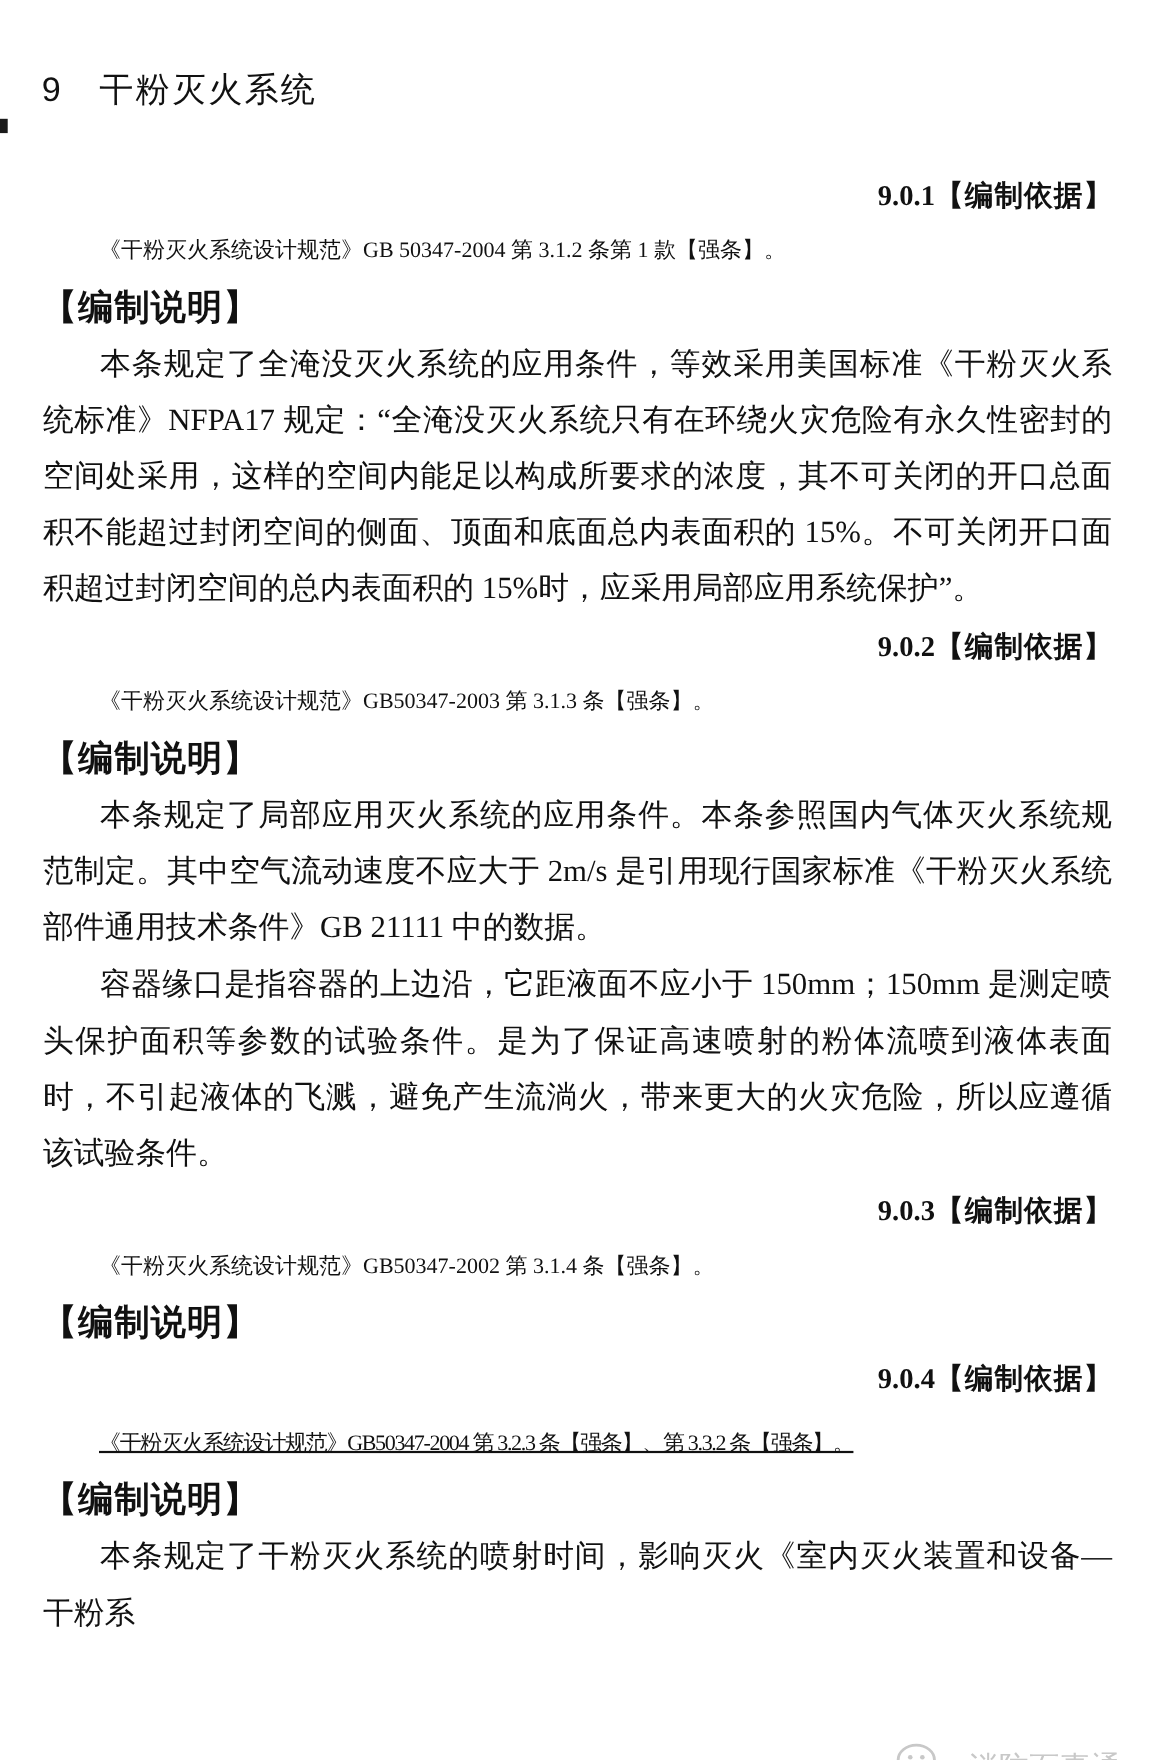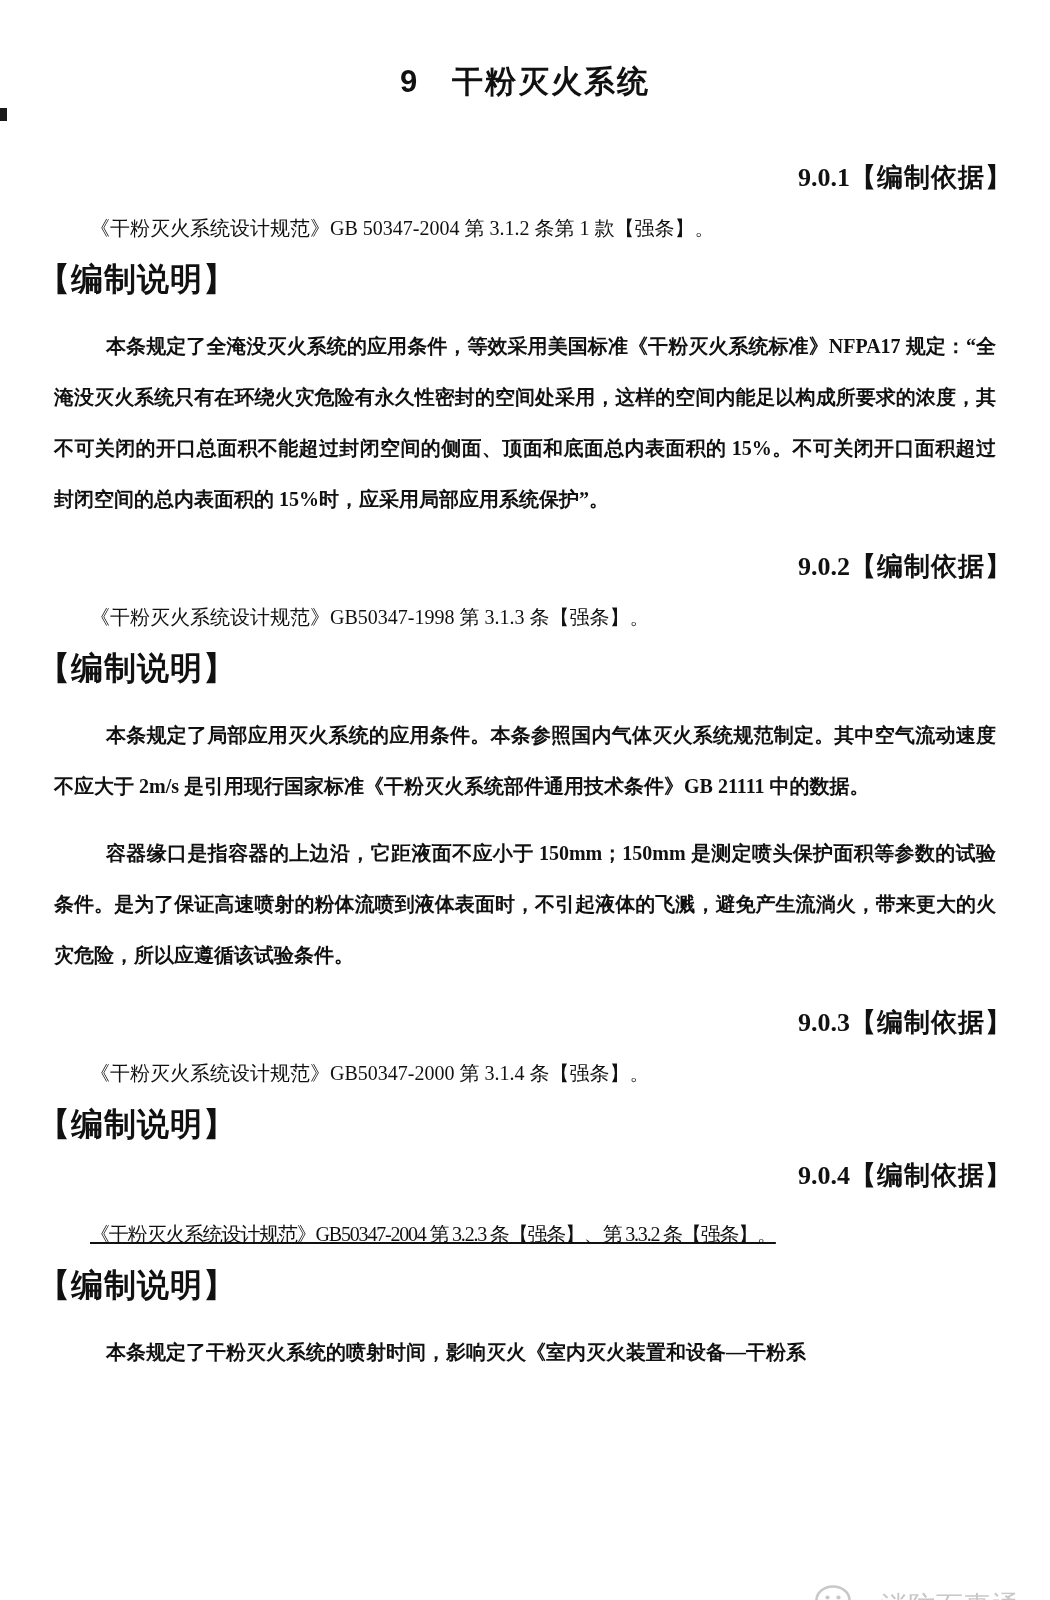--- a/index.html
+++ b/index.html
@@ -16,23 +16,23 @@
     width:1050px; height:1600px;
     padding:0 38px;
     box-sizing:border-box;
   }
   .scan-artifact {
     position:absolute; left:0; top:50px;
     width:7px; height:13px; background:#1a1a1a;
   }
   .doc-title {
     margin:58px 0 0 0;
-    text-align:center;
+    text-align:left;
     font-family:"Liberation Sans","DejaVu Sans",sans-serif;
-    font-weight:bold;
+    font-weight:normal;
     font-size:31px;
     line-height:48px;
     letter-spacing:2px;
   }
   .sec { margin:0; }
   .sec-heading {
     font-size:26px;
     line-height:51px;
     white-space:nowrap;
     text-align:right;
@@ -59,27 +59,26 @@
   .sec4 .basis { margin-top:8px; letter-spacing:-1.2px;text-decoration:underline; }
   .note-label {
     font-family:"Liberation Sans","DejaVu Sans",sans-serif;
     font-weight:bold;
     font-size:32px;
     line-height:51px;
     letter-spacing:1px;
     margin:0;
   }
   .para {
-    font-size:20px;
+    font-size:28px;
     line-height:51px;
     text-indent:52px;
     text-align:justify;
     text-justify:inter-ideograph;
-    margin:16px;
-    font-weight:bold;
+    margin:1px;
   }
   .watermark {
     position:absolute;
     top:1524px; right:30px;
     display:flex;
     align-items:center;
     gap:6px;
     color:#c8c8c8;
     font-family:"Liberation Sans","DejaVu Sans",sans-serif;
     font-size:27px;
@@ -103,31 +102,31 @@
     </div>
     <p class="basis">《干粉灭火系统设计规范》GB 50347-2004 第 3.1.2 条第 1 款【强条】。</p>
     <p class="note-label">【编制说明】</p>
     <p class="para">本条规定了全淹没灭火系统的应用条件，等效采用美国标准《干粉灭火系统标准》NFPA17 规定：“全淹没灭火系统只有在环绕火灾危险有永久性密封的空间处采用，这样的空间内能足以构成所要求的浓度，其不可关闭的开口总面积不能超过封闭空间的侧面、顶面和底面总内表面积的 15%。不可关闭开口面积超过封闭空间的总内表面积的 15%时，应采用局部应用系统保护”。</p>
   </div>
 
   <div class="sec sec2">
     <div class="sec-heading">
       <span class="sec-num">9.0.2</span><span class="sec-label">【编制依据】</span>
     </div>
-    <p class="basis">《干粉灭火系统设计规范》GB50347-1998 第 3.1.3 条【强条】。</p>
+    <p class="basis">《干粉灭火系统设计规范》GB50347-2003 第 3.1.3 条【强条】。</p>
     <p class="note-label">【编制说明】</p>
     <p class="para">本条规定了局部应用灭火系统的应用条件。本条参照国内气体灭火系统规范制定。其中空气流动速度不应大于 2m/s 是引用现行国家标准《干粉灭火系统部件通用技术条件》GB 21111 中的数据。</p>
     <p class="para">容器缘口是指容器的上边沿，它距液面不应小于 150mm；150mm 是测定喷头保护面积等参数的试验条件。是为了保证高速喷射的粉体流喷到液体表面时，不引起液体的飞溅，避免产生流淌火，带来更大的火灾危险，所以应遵循该试验条件。</p>
   </div>
 
   <div class="sec sec3">
     <div class="sec-heading">
       <span class="sec-num">9.0.3</span><span class="sec-label">【编制依据】</span>
     </div>
-    <p class="basis">《干粉灭火系统设计规范》GB50347-2000 第 3.1.4 条【强条】。</p>
+    <p class="basis">《干粉灭火系统设计规范》GB50347-2002 第 3.1.4 条【强条】。</p>
     <p class="note-label">【编制说明】</p>
   </div>
 
   <div class="sec sec4">
     <div class="sec-heading">
       <span class="sec-num">9.0.4</span><span class="sec-label">【编制依据】</span>
     </div>
     <p class="basis">《干粉灭火系统设计规范》GB50347-2004 第 3.2.3 条【强条】、第 3.3.2 条【强条】。</p>
     <p class="note-label">【编制说明】</p>
     <p class="para">本条规定了干粉灭火系统的喷射时间，影响灭火《室内灭火装置和设备—干粉系</p>

